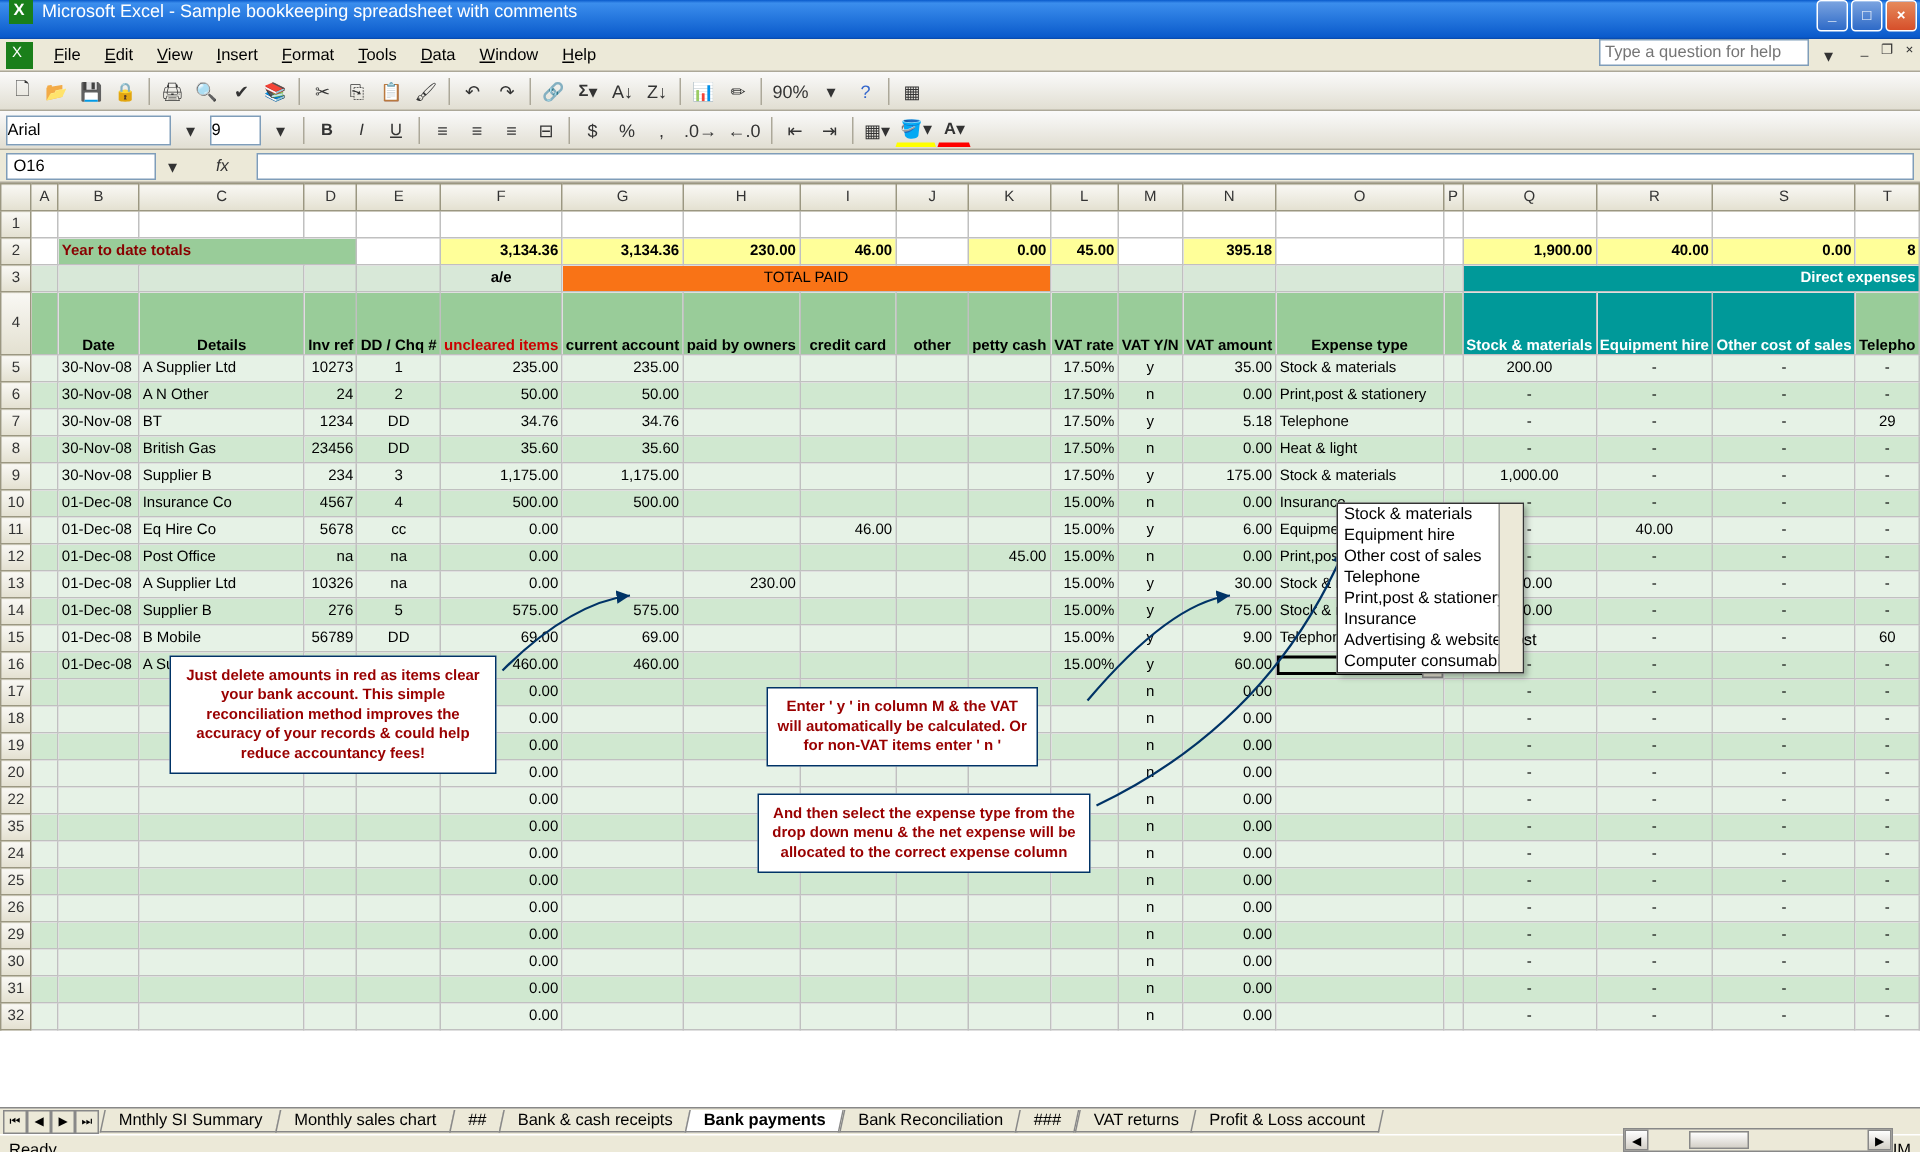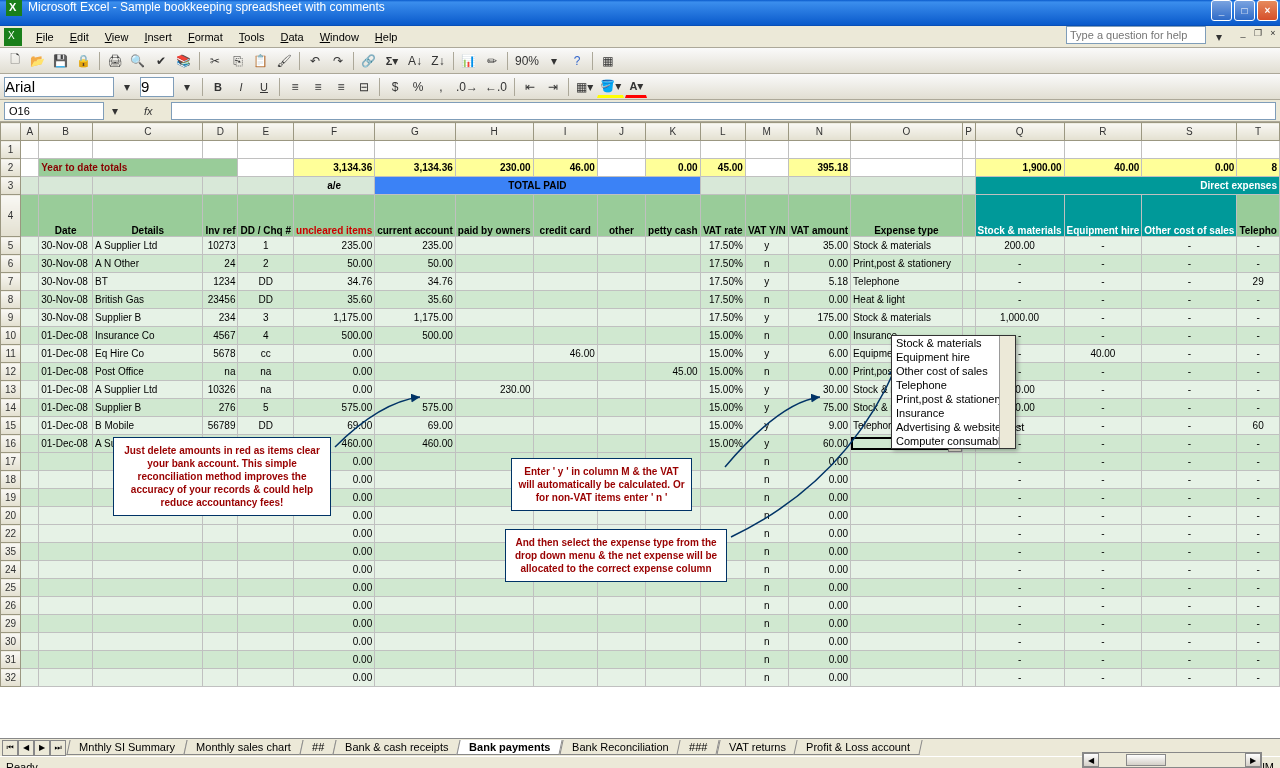--- a/index.html
+++ b/index.html
@@ -18,21 +18,21 @@
 .menuitem{padding:2px 8px;cursor:default}
 .menuitem u{text-decoration:underline}
 .helpbox{margin-left:auto;display:flex;align-items:flex-start;gap:2px}
 .helpbox input{width:140px;height:18px;border:1px solid #7f9db9;padding:0 3px;font-size:11px;color:#888}
 .docbtns{display:flex;gap:1px;margin-left:4px}
 .docbtn{width:14px;height:14px;font-size:9px;display:flex;align-items:center;justify-content:center;color:#333}
 .toolbar{height:26px;background:linear-gradient(#fafafa,#e1ded2);border-bottom:1px solid #aca899;display:flex;align-items:center;padding:0 4px;gap:1px}
 .tbtn{min-width:22px;height:22px;display:flex;align-items:center;justify-content:center;border:1px solid transparent;font-size:12px;color:#333;padding:0 2px}
 .tsep{width:1px;height:18px;background:#aca899;margin:0 3px}
 .fontbox{display:flex;align-items:center;gap:2px}
-.fontbox select,.fontbox input{height:20px;border:1px solid #7f9db9;background:#fff;font-size:15px}
+.fontbox select,.fontbox input{height:20px;border:1px solid #7f9db9;background:#fff;font-size:11px}
 .namebox{height:22px;background:#ece9d8;display:flex;align-items:center;border-bottom:1px solid #aca899}
 .namebox .nb{width:100px;height:18px;border:1px solid #7f9db9;background:#fff;padding:0 4px;margin-left:4px;display:flex;align-items:center}
 .namebox .fx{margin:0 18px;font-style:italic;color:#333}
 .namebox .formula{flex:1;height:18px;border:1px solid #7f9db9;background:#fff;margin-right:4px}
 .grid-area{position:relative;height:616px;overflow:hidden;background:#fff}
 table.sheet{border-collapse:collapse;table-layout:fixed}
 .sheet th{background:linear-gradient(#f9f8f4,#e3e0d0);border:1px solid #9b9781;height:18px;font-weight:normal;font-size:10px;color:#333;text-align:center}
 .sheet th.rowh{width:28px}
 .sheet td{border:1px solid #c0c0c0;height:15px;padding:0 2px;font-size:10px;overflow:hidden;white-space:nowrap;text-align:right;color:#000}
 .sheet td.txt{text-align:left}
@@ -261,21 +261,21 @@
           <td class="yellowtot">8</td>
         </tr>
         <tr class="aferow">
           <th class="rowh">3</th>
           <td></td>
           <td></td>
           <td></td>
           <td></td>
           <td></td>
           <td class="ctr" style="background:#d8e8d8;font-weight:bold">a/e</td>
-          <td colspan="5" class="ctr" style="background:#3b82f6;font-weight:bold">TOTAL PAID</td>
+          <td colspan="5" class="ctr" style="background:#f97316;font-weight:normal">TOTAL PAID</td>
           <td></td>
           <td></td>
           <td></td>
           <td></td>
           <td></td>
           <td colspan="4" class="tealhdr">Direct expenses</td>
         </tr>
         <tr class="hdrrow" style="height:42px">
           <th class="rowh">4</th>
           <td></td>

